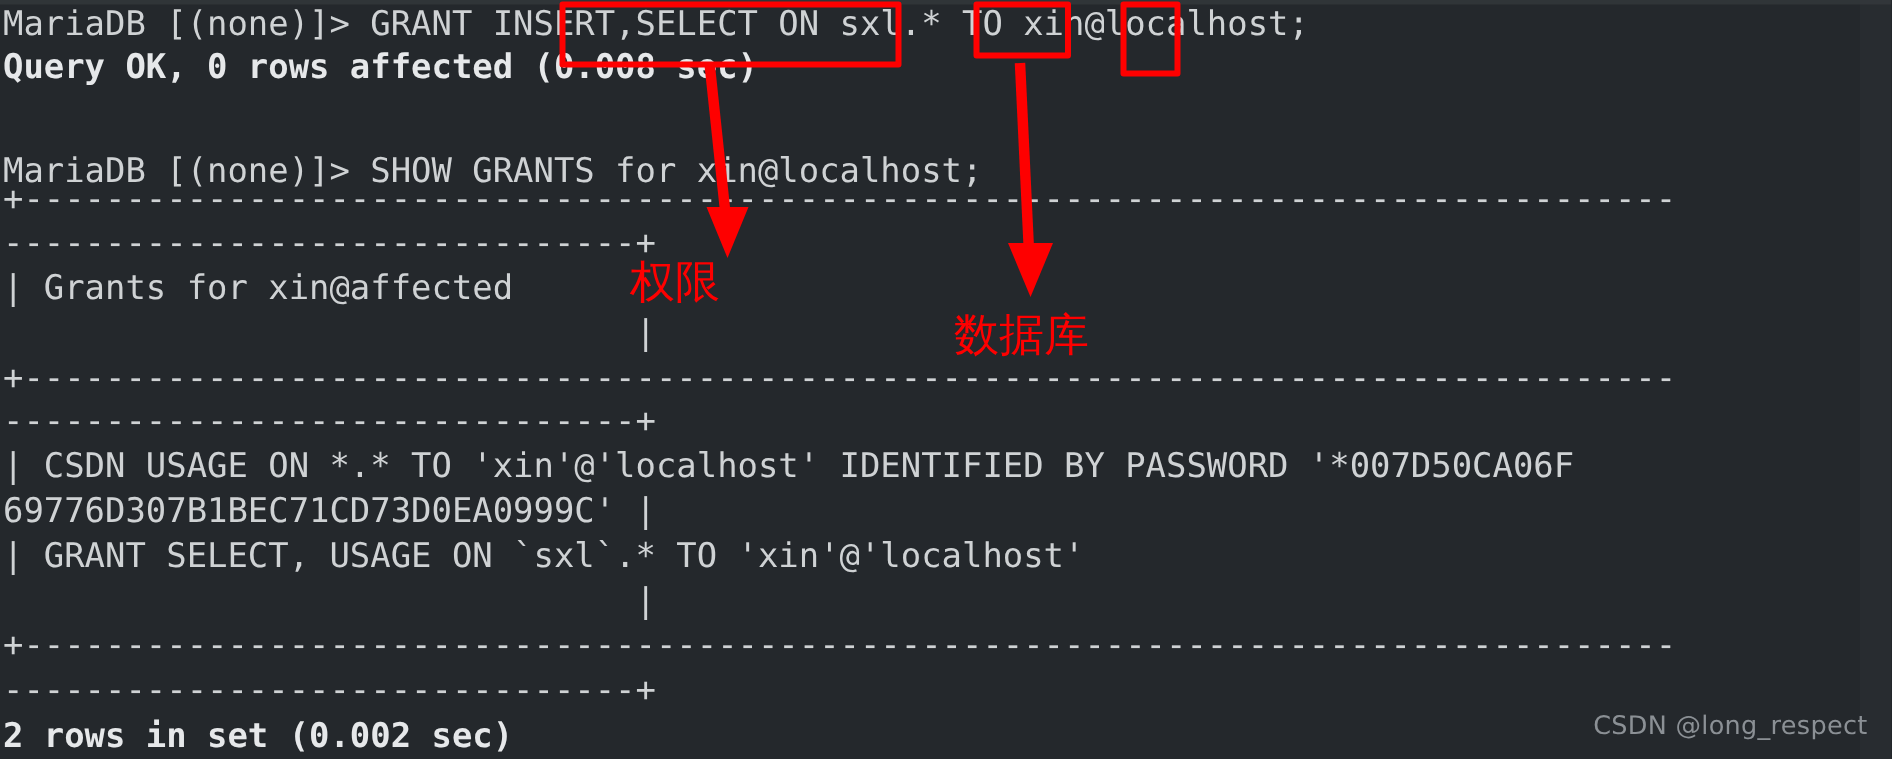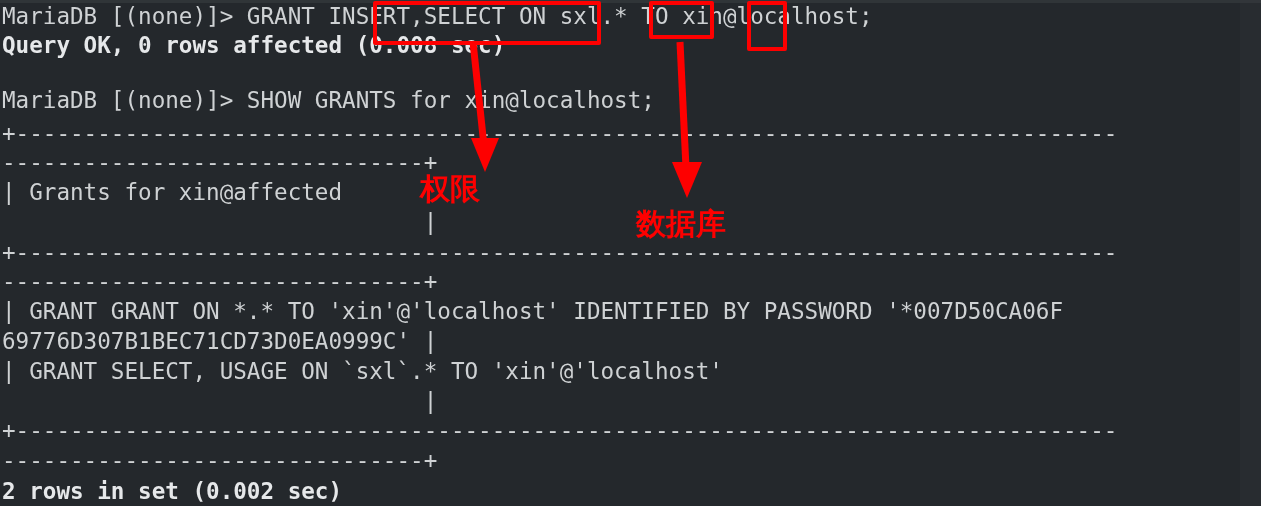--- a/index.html
+++ b/index.html
@@ -53,21 +53,21 @@
     box-sizing: border-box;
     background: transparent;
   }
   .anno-label {
     position: absolute;
     color: #fe0000;
     font-size: 30px;
     line-height: 34px;
     font-family: "DejaVu Sans", "Liberation Sans", sans-serif;
     white-space: pre;
-    font-weight: 700;
+    font-weight: 400;
   }
   .anno-arrow {
     position: absolute;
     overflow: visible;
   }
   #watermark {
     position: absolute;
     right: 16px;
     bottom: 12px;
     color: #8b9095;
@@ -92,28 +92,28 @@
 
 <div id="screen">
 
   <div id="right-strip"></div>
   <div id="top-sliver"></div>
 
   <div id="term">
     <div class="line" style="top:2px">MariaDB [(none)]&gt; GRANT INSERT,SELECT ON sxl.* TO xin@localhost;</div>
     <div class="line bold" style="top:31px">Query OK, 0 rows affected (0.008 sec)</div>
     <div class="line" style="top:60px"></div>
-    <div class="line" style="top:86px">MariaDB [(none)]&gt; SHOW GRANTS for xin@localhost;</div>
+    <div class="line" style="top:100px">MariaDB [(none)]&gt; SHOW GRANTS for xin@localhost;</div>
     <div class="line" style="top:119px">+---------------------------------------------------------------------------------</div>
     <div class="line" style="top:148px">-------------------------------+</div>
     <div class="line" style="top:178px">| Grants for xin@affected</div>
     <div class="line" style="top:208px">                               |</div>
     <div class="line" style="top:238px">+---------------------------------------------------------------------------------</div>
     <div class="line" style="top:267px">-------------------------------+</div>
-    <div class="line" style="top:297px">| GRANT GRANT ON *.* TO 'xin'@'localhost' IDENTIFIED BY PASSWORD '*007D50CA06F</div>
+    <div class="line" style="top:297px">| CSDN USAGE ON *.* TO 'xin'@'localhost' IDENTIFIED BY PASSWORD '*007D50CA06F</div>
     <div class="line" style="top:327px">69776D307B1BEC71CD73D0EA0999C' |</div>
     <div class="line" style="top:357px">| GRANT SELECT, USAGE ON `sxl`.* TO 'xin'@'localhost'</div>
     <div class="line" style="top:387px">                               |</div>
     <div class="line" style="top:416px">+---------------------------------------------------------------------------------</div>
     <div class="line" style="top:446px">-------------------------------+</div>
     <div class="line bold" style="top:477px">2 rows in set (0.002 sec)</div>
   </div>
 
   <div class="anno-box" style="left:373px; top:1px;   width:228px; height:44px;"></div>
   <div class="anno-box" style="left:649px; top:1px;   width:65px;  height:38px;"></div>
@@ -125,14 +125,15 @@
   </svg>
 
   <svg class="anno-arrow" style="left:660px; top:40px; width:70px; height:165px;" viewBox="0 0 70 165">
     <path d="M 20 2 L 26 128" stroke="#fe0000" stroke-width="7" fill="none" stroke-linecap="butt"></path>
     <path d="M 27 158 L 12 122 L 42 122 Z" fill="#fe0000"></path>
   </svg>
 
   <div class="anno-label" style="left:420px; top:172px;">权限</div>
   <div class="anno-label" style="left:636px; top:207px;">数据库</div>
 
+  <div id="watermark">CSDN @long_respect</div>
 
 </div>
 
 </body></html>

